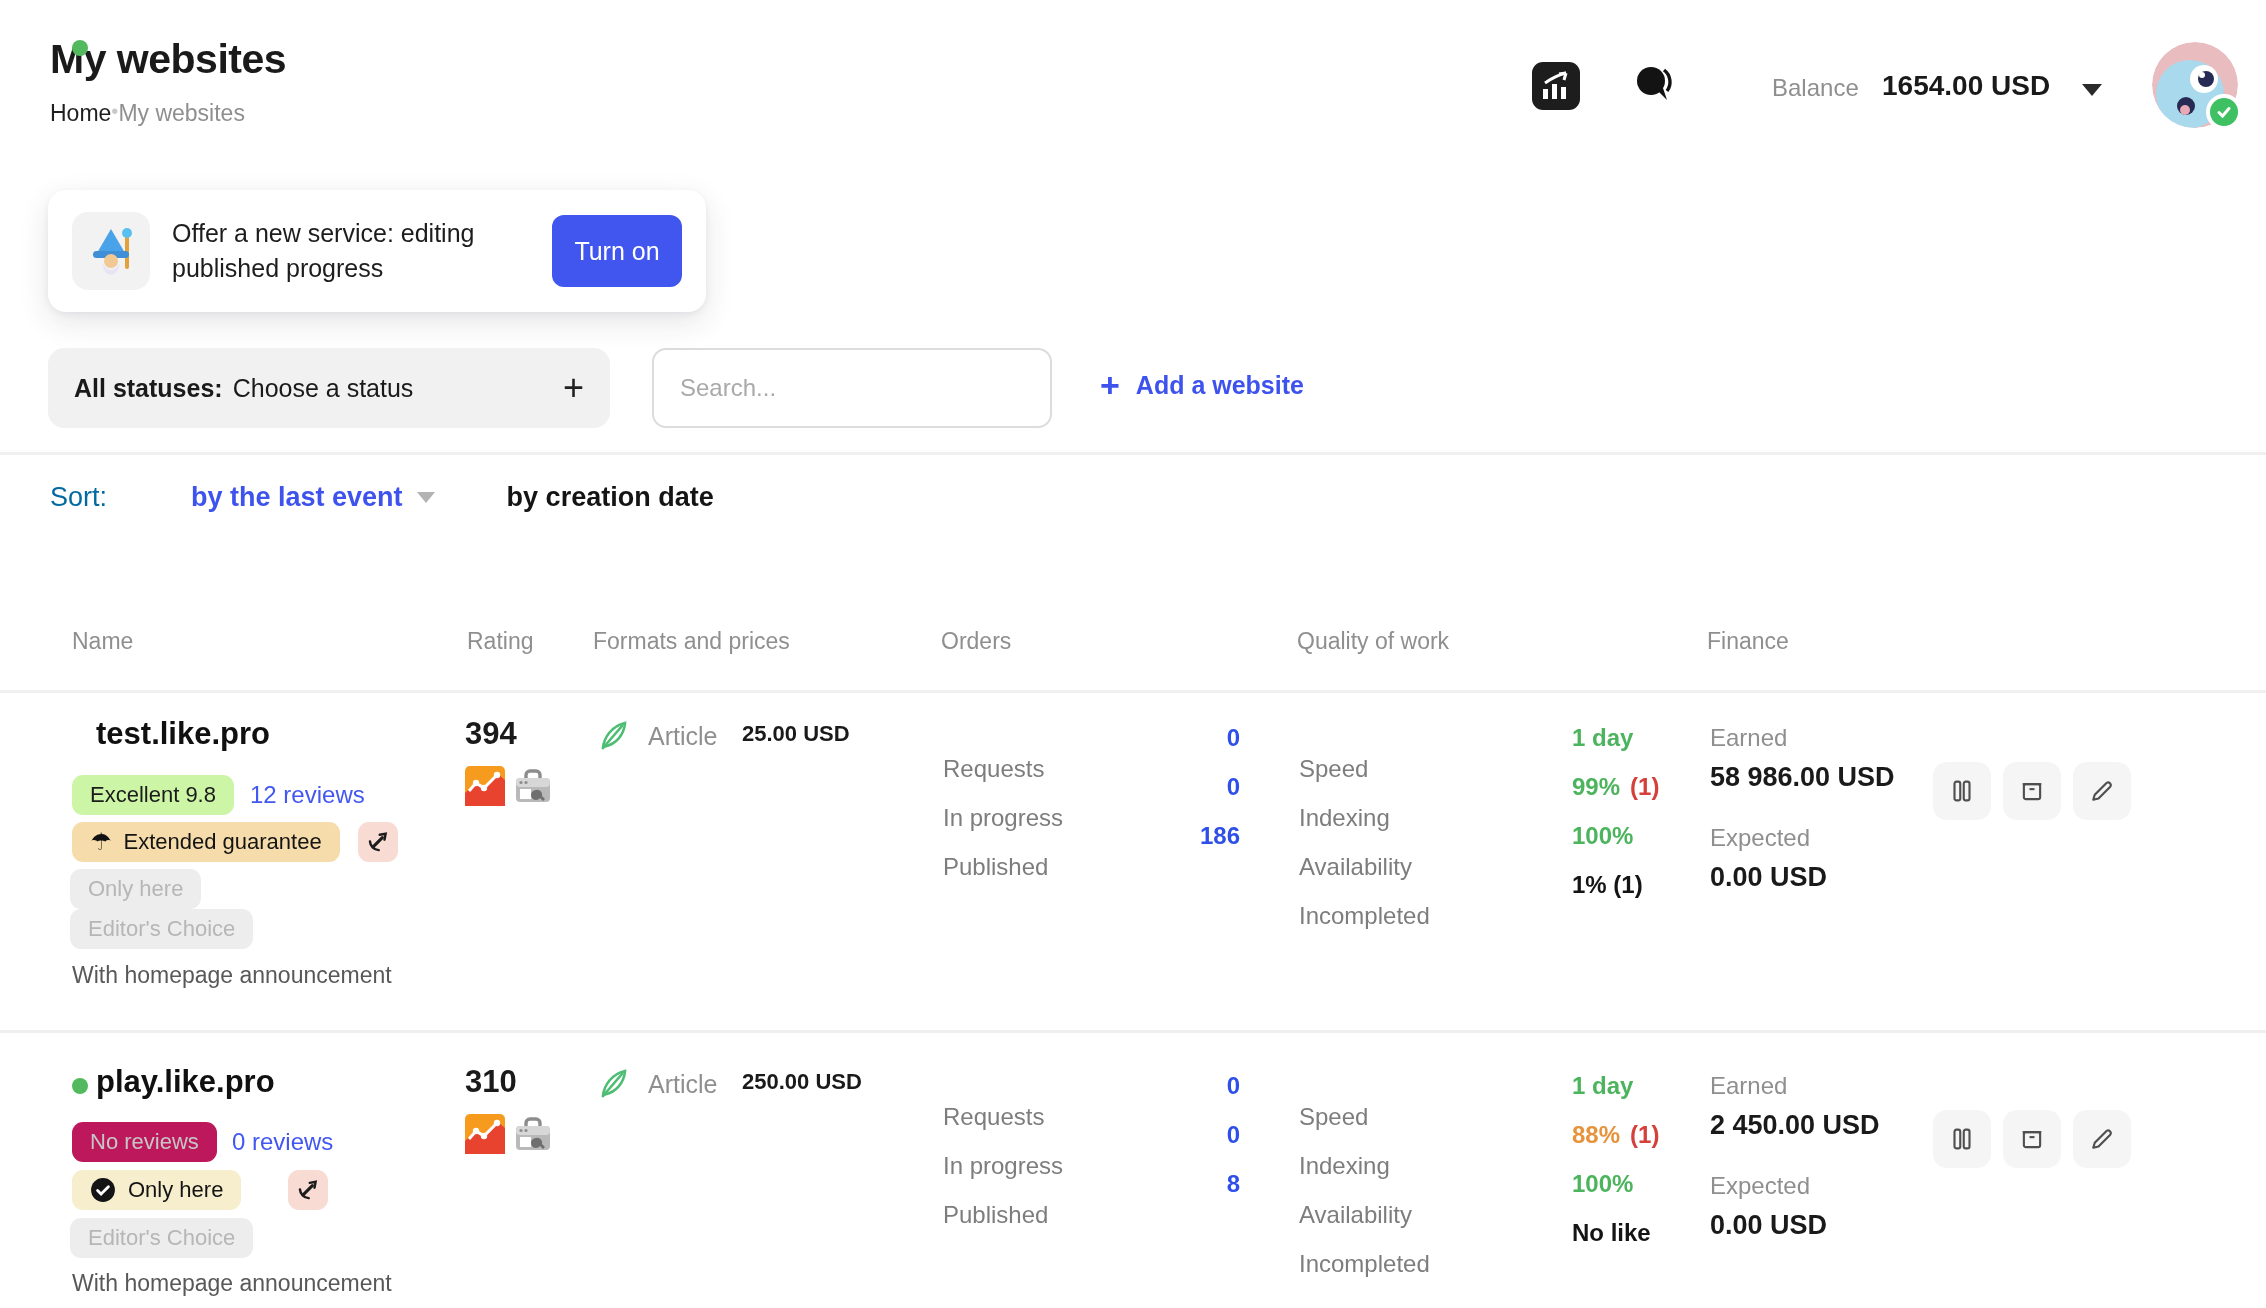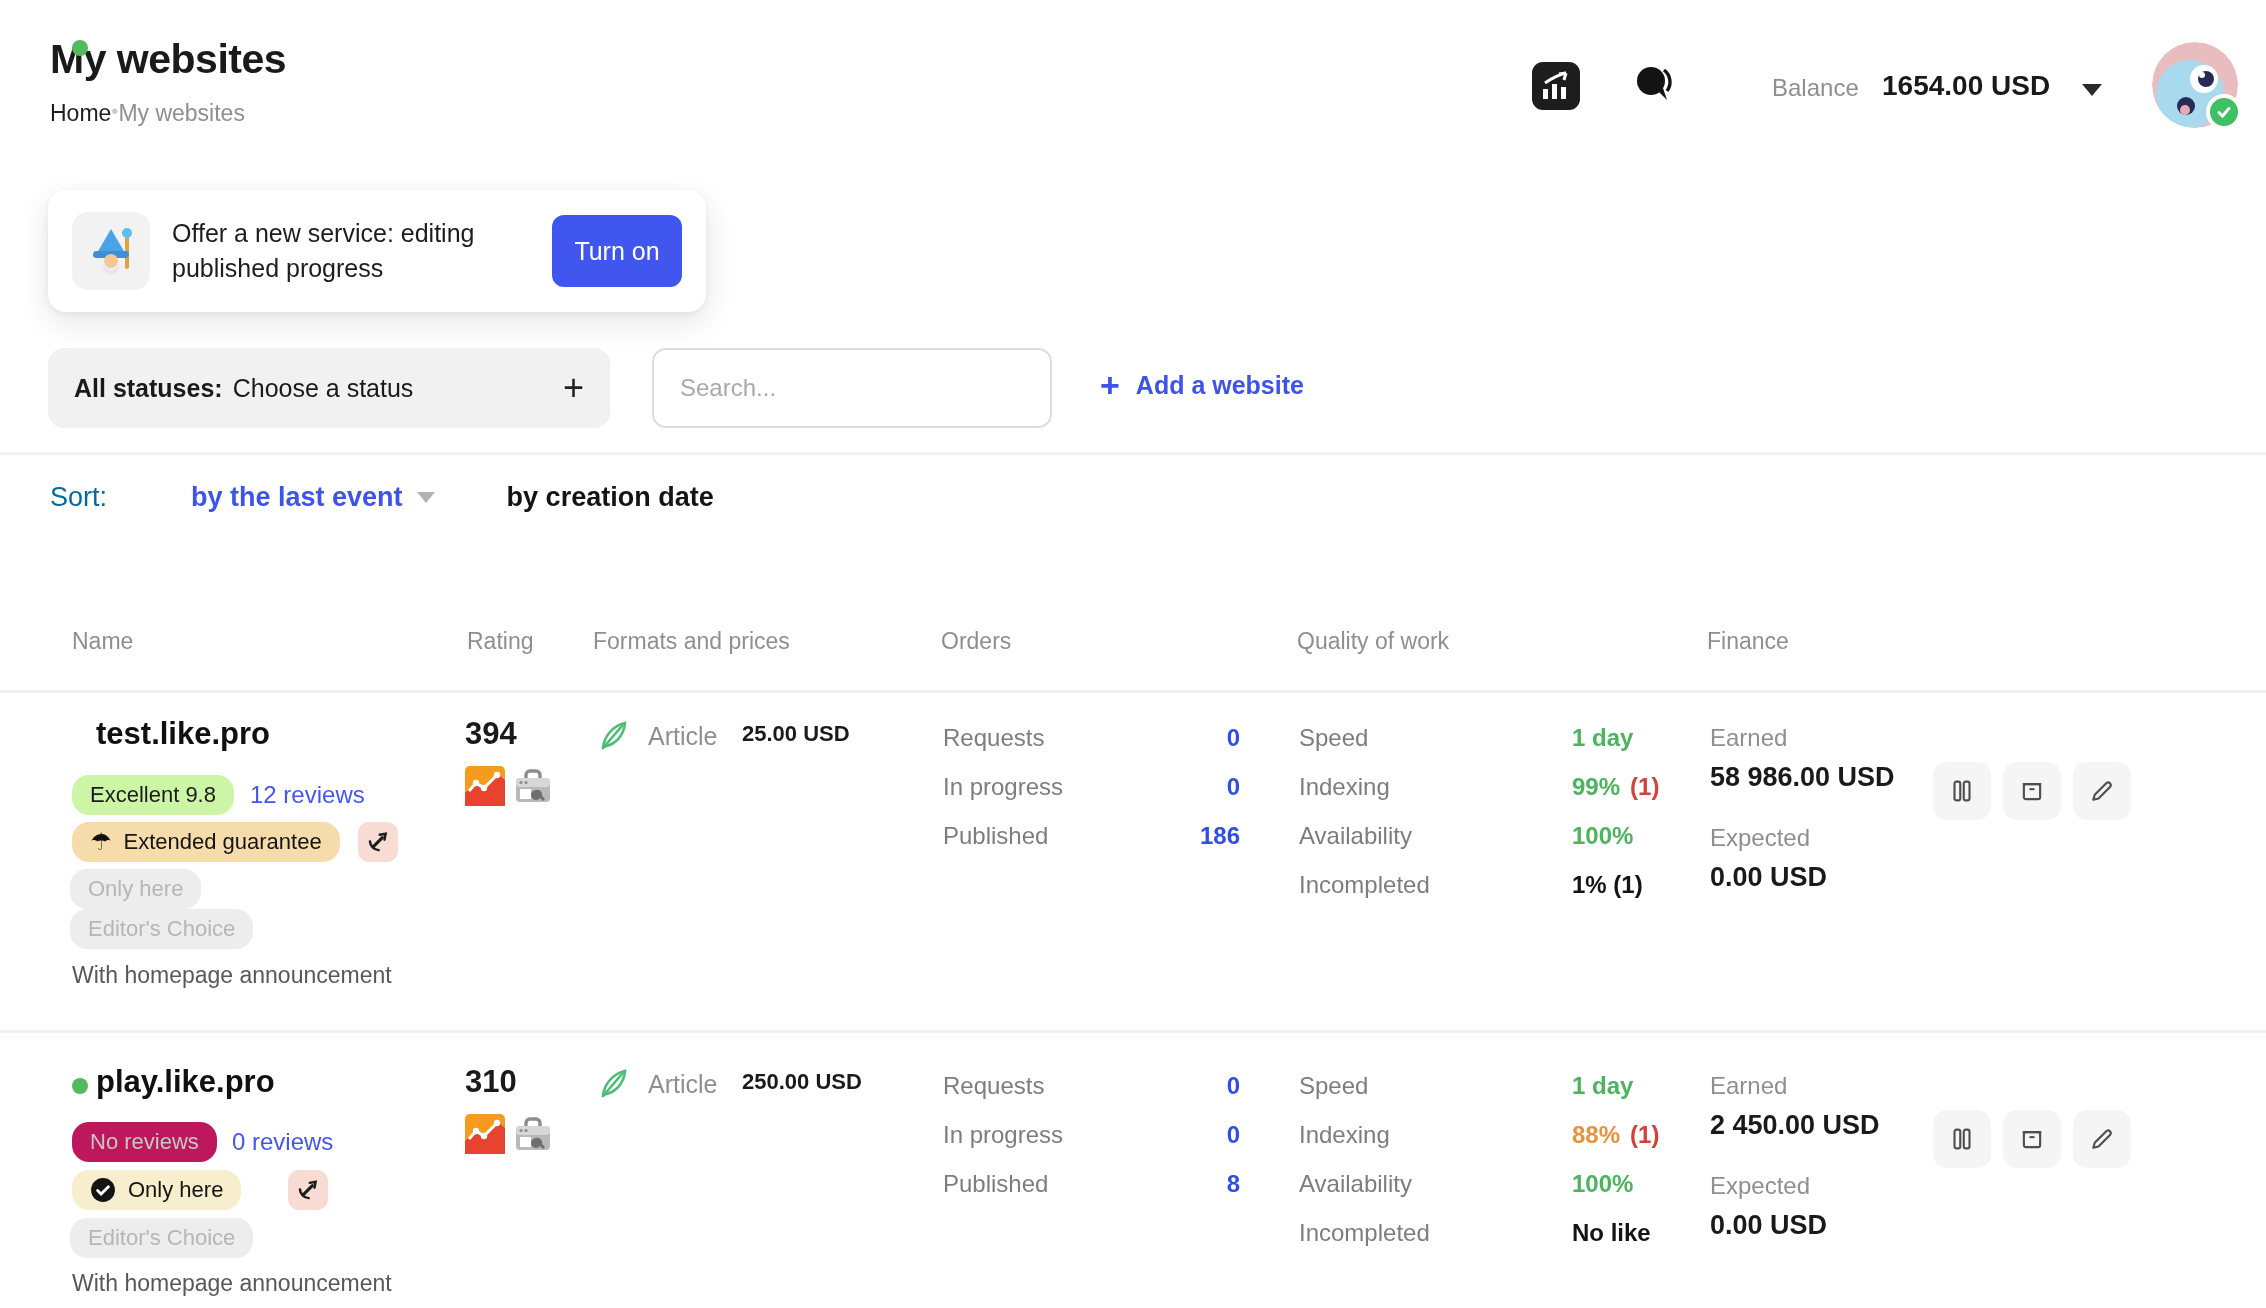--- a/index.html
+++ b/index.html
@@ -67,40 +67,40 @@
 
   
   .row { position:absolute; left:0; width:2266px; }
   .row-1 { top:690px; height:340px; }
   .row-2 { top:1030px; height:278px; }
 
   .site-dot { position:absolute; left:72px; width:16px; height:16px; border-radius:50%; background:#52b95e; }
   .site-name { position:absolute; left:96px; font-size:31px; font-weight:700; color:#101010; cursor:pointer; }
 
   .pill { position:absolute; display:inline-flex; align-items:center; height:40px; padding:0 18px;
-          border-radius:17px; font-size:22px; white-space:nowrap; }
+          border-radius:11px; font-size:22px; white-space:nowrap; }
   .pill-green { background:#cdf5a6; color:#1b1b1b; }
   .pill-tan   { background:#f7dcab; color:#141414; gap:12px; }
   .pill-yellow{ background:#f7eecd; color:#141414; gap:12px; }
   .pill-muted { background:#be185d; color:#c6c6c6; }
   .pill-gray  { background:#ededed; color:#b6b6b6; }
   .umb { font-family:"DejaVu Sans",sans-serif; font-size:24px; color:#111; }
   .chip { position:absolute; width:40px; height:40px; border-radius:11px; background:#f8dbd2;
           display:flex; align-items:center; justify-content:center; }
   .reviews-link { position:absolute; font-size:24px; color:#4257f0; cursor:pointer; }
   .homepage-note { position:absolute; left:72px; font-size:23px; color:#585858; }
 
   .rating-num { position:absolute; left:465px; font-size:31px; font-weight:700; }
   .rating-icons { position:absolute; left:465px; display:flex; gap:8px; }
 
   .fmt-feather { position:absolute; left:595px; }
   .fmt-label { position:absolute; left:648px; font-size:25px; color:#8f8f8f; }
   .fmt-price { position:absolute; left:742px; font-size:22px; font-weight:700; }
 
-  .kv-label { position:absolute; font-size:24px; color:#7d7d7d; }
+  .kv-label { position:absolute; font-size:24px; color:#7d7d7d;margin-top:31px; }
   .kv-val-blue { position:absolute; left:1120px; width:120px; text-align:right; font-size:24px; font-weight:700; color:#2e4fe8; }
   .q-val { position:absolute; left:1572px; font-size:24px; font-weight:700; }
   .green { color:#4db45e; } .orange { color:#e8933c; } .dark { color:#141414; }
   .flag-red { color:#d4403a; margin-left:10px; }
 
   .fin-label { position:absolute; left:1710px; font-size:24px; color:#8f8f8f; }
   .fin-val { position:absolute; left:1710px; font-size:27px; font-weight:700; }
 
   .actions { position:absolute; left:1933px; display:flex; gap:12px; }
   .act-btn { width:58px; height:58px; border-radius:14px; background:#f5f5f5; border:none;

